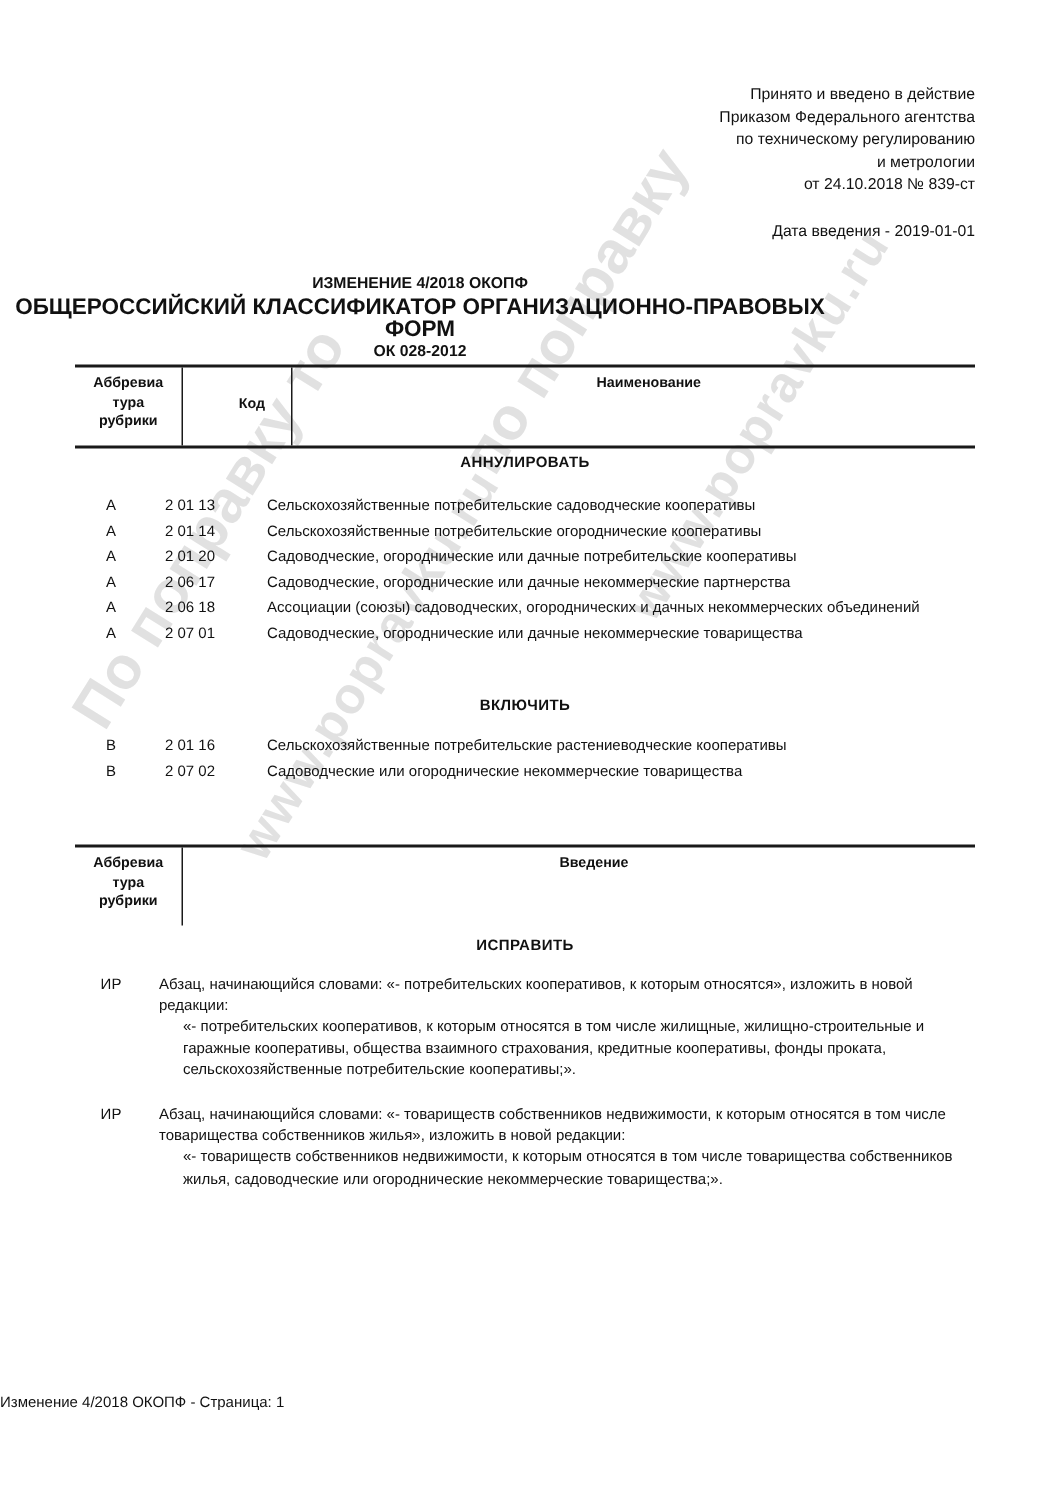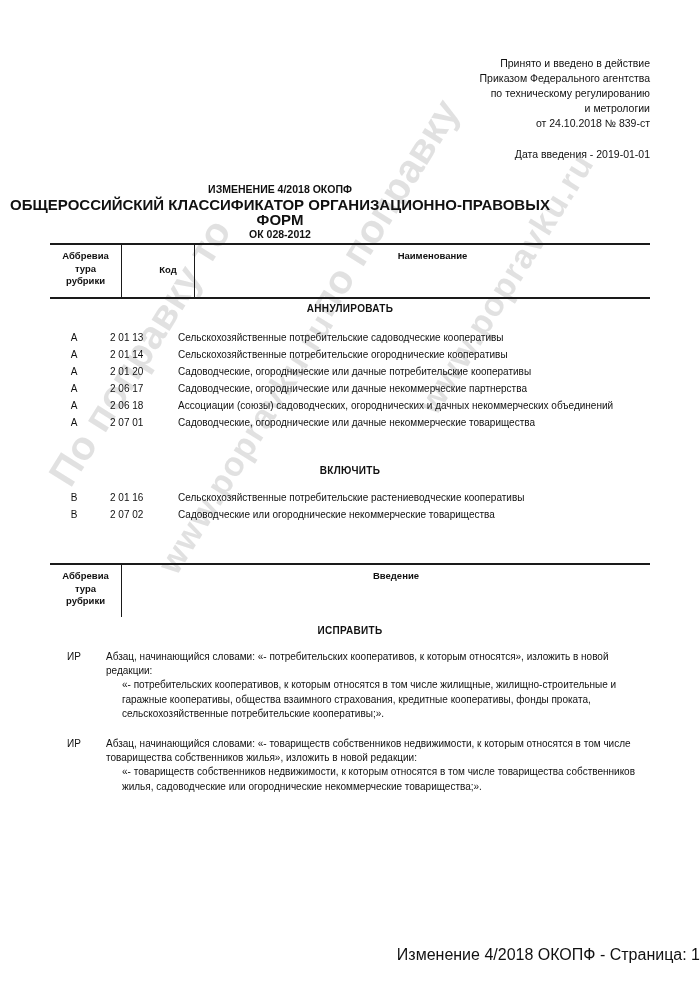--- a/index.html
+++ b/index.html
@@ -232,23 +232,22 @@
   .corr-body-quote {
     padding-left: 16px;
   }
 
   
   #doc-footer {
     position: absolute;
     left: 0;
     top: 930px;
     width: 700px;
-    text-align: right;
-    font-size: 16px;
-    margin-top: 16px;
+    text-align: left;
+    font-size: 10px;
   }
 </style>
 </head>
 <body>
 
 <div class="page">
 
   <div class="watermark-layer">
     <div class="wm wm-a">По поправку то</div>
     <div class="wm wm-b">www.popravku.ru</div>

